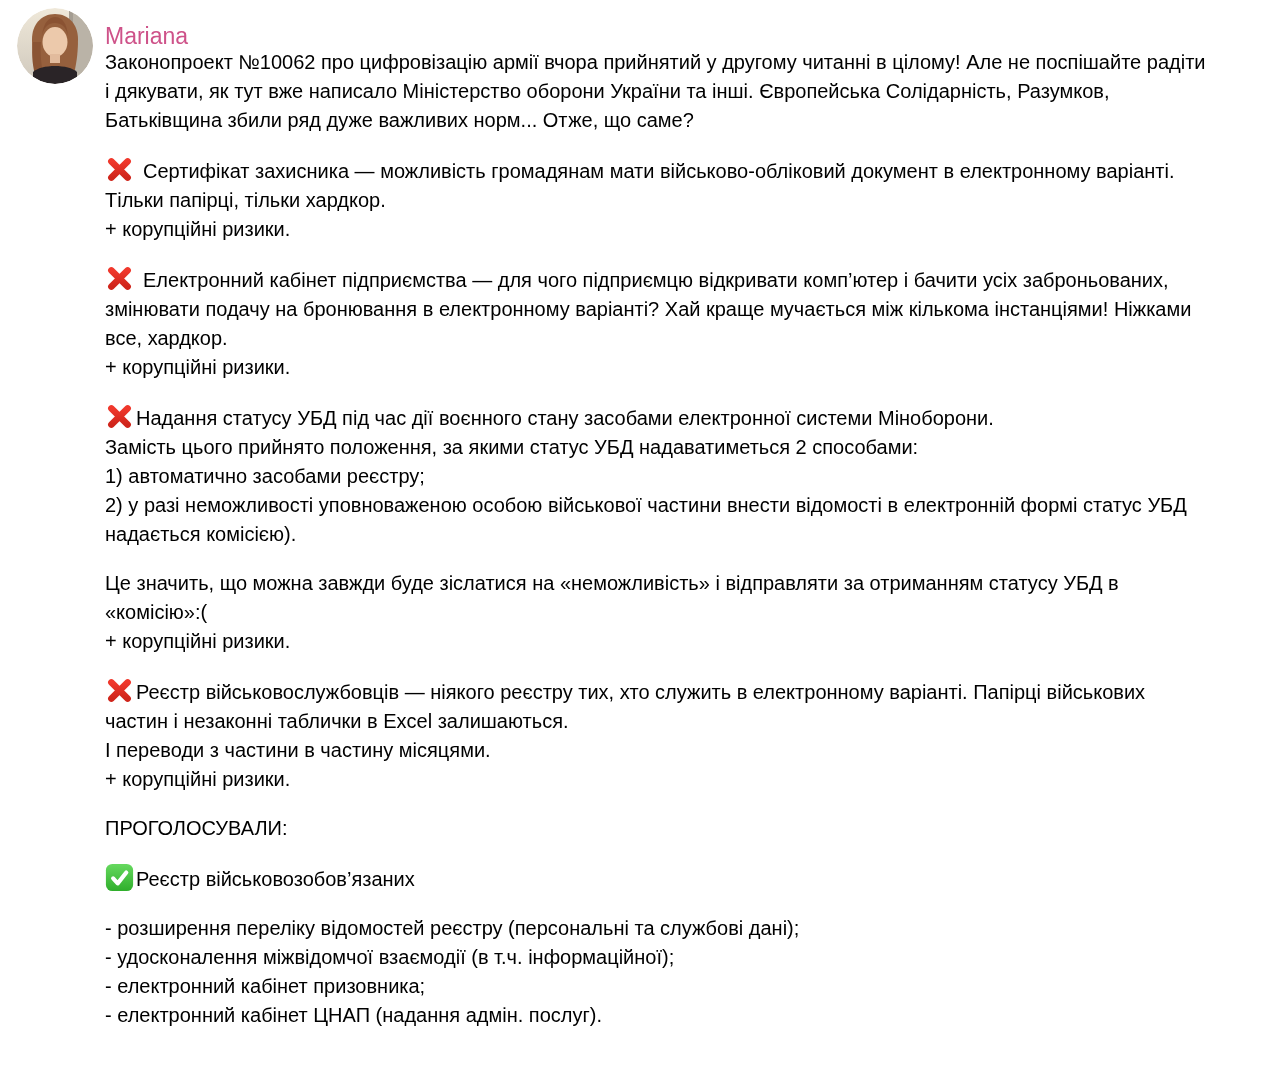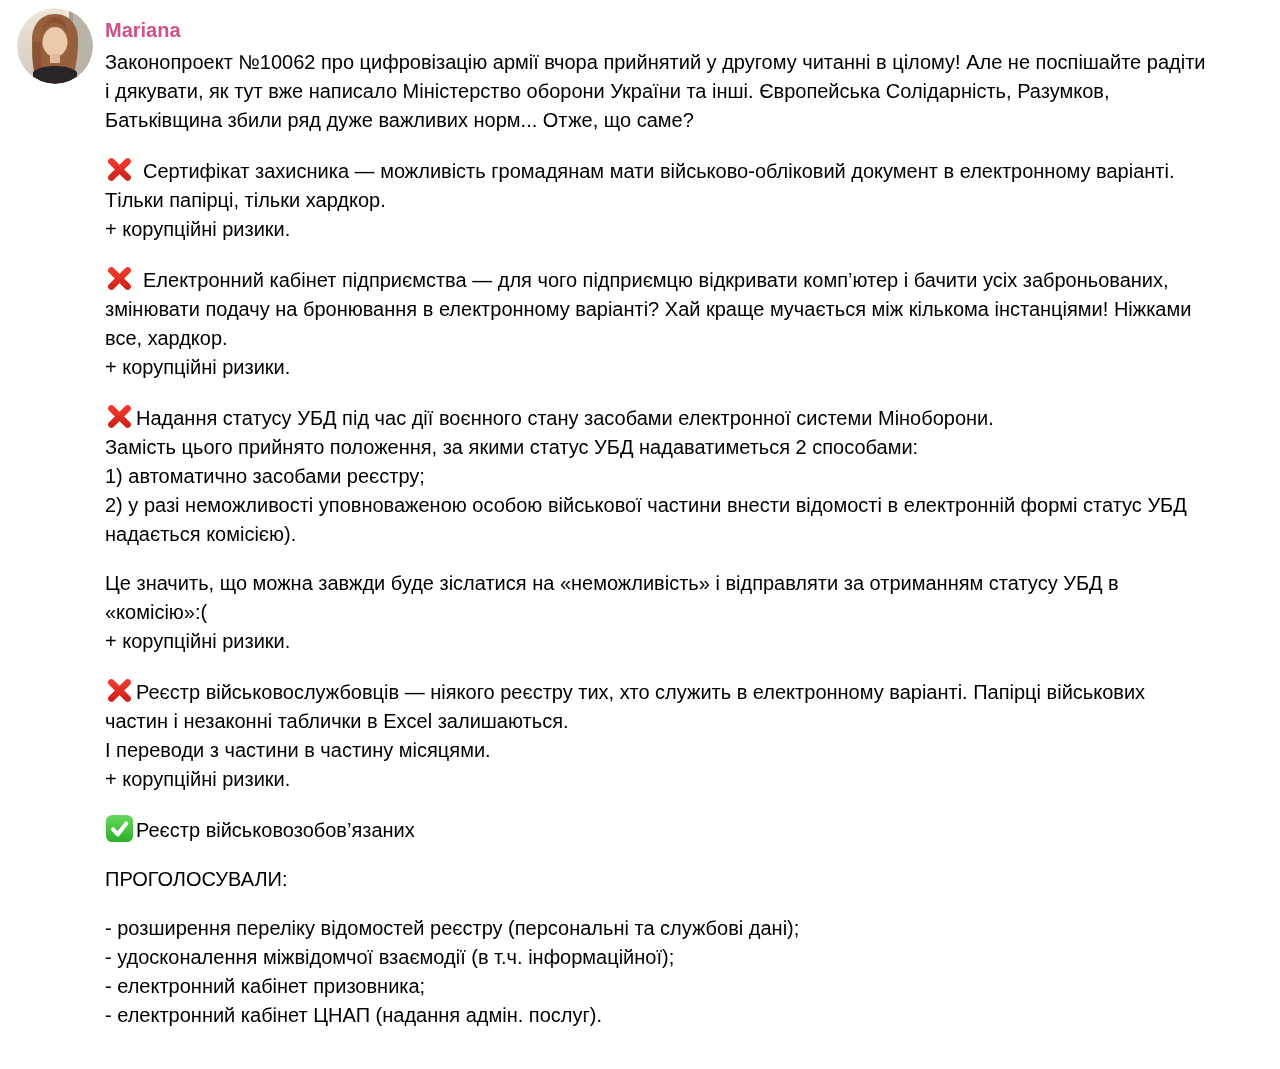--- a/index.html
+++ b/index.html
@@ -27,37 +27,37 @@
     flex: none;
     cursor: pointer;
   }
   .avatar svg { display: block; width: 100%; height: 100%; }
   .content {
     margin-left: 12px;
     width: 1105px;
   }
   .author {
     color: var(--author-color, #ce5289);
-    font-size: 20px;
-    font-weight: 700;
+    font-size: 23px;
+    font-weight: 400;
     line-height: 24px;
-    margin-top: 10px;
+    margin-top: 16px;
     cursor: pointer;
     display: inline-block;
   }
   .body {
     font-size: 20px;
     line-height: 29px;
     color: #000000;
   }
   .body p {
     margin: 20px 0 0 0;
     white-space: pre-wrap;
   }
-  .body p:first-child { margin-top: 6px; }
+  .body p:first-child { margin-top: 0; }
   .emoji {
     display: inline-block;
     width: 29px;
     height: 29px;
     vertical-align: -6px;
   }
   .emoji.gap   { margin-right: 9px; }
   .emoji.tight { margin-right: 2px; }
 </style>
 </head>
@@ -138,31 +138,31 @@
     <defs>
       <linearGradient id="cross-grad" x1="0" y1="0" x2="0" y2="1">
         <stop offset="0" stop-color="#f0382c"></stop>
         <stop offset="1" stop-color="#cf251b"></stop>
       </linearGradient>
     </defs>
     <path d="M7 7 L25 25 M25 7 L7 25" fill="none" stroke="url(#cross-grad)" stroke-width="7.2" stroke-linecap="round"></path>
   </svg><span>Реєстр військовослужбовців — ніякого реєстру тих, хто служить в електронному варіанті. Папірці військових частин і незаконні таблички в Excel залишаються.
 І переводи з частини в частину місяцями.
 + корупційні ризики.</span></p>
+          <p><span>ПРОГОЛОСУВАЛИ:</span></p>
           <p><svg class="emoji tight" viewBox="0 0 32 32" xmlns="http://www.w3.org/2000/svg">
     <defs>
       <linearGradient id="check-grad" x1="0" y1="0" x2="0" y2="1">
         <stop offset="0" stop-color="#66d95f"></stop>
         <stop offset="1" stop-color="#2fae2b"></stop>
       </linearGradient>
     </defs>
     <rect x="1" y="1" width="30" height="30" rx="7" fill="url(#check-grad)"></rect>
     <path d="M9 17 L14 22.5 L23.5 10.5" fill="none" stroke-width="4.6" stroke-linecap="round" stroke-linejoin="round" stroke="#ffffff"></path>
   </svg><span>Реєстр військовозобов’язаних</span></p>
-          <p><span>ПРОГОЛОСУВАЛИ:</span></p>
           <p><span>- розширення переліку відомостей реєстру (персональні та службові дані);
 - удосконалення міжвідомчої взаємодії (в т.ч. інформаційної);
 - електронний кабінет призовника;
 - електронний кабінет ЦНАП (надання адмін. послуг).</span></p>
         </div>
     </div>
 
   </div>
 </div>
 

